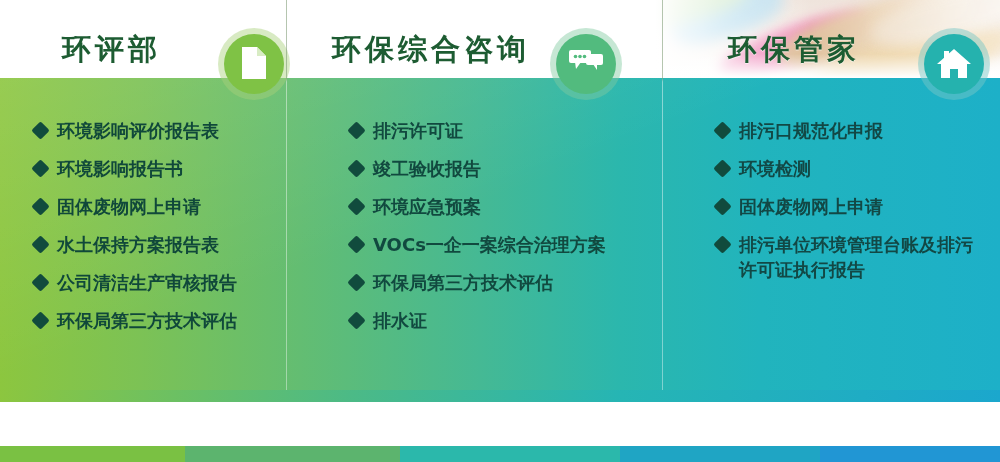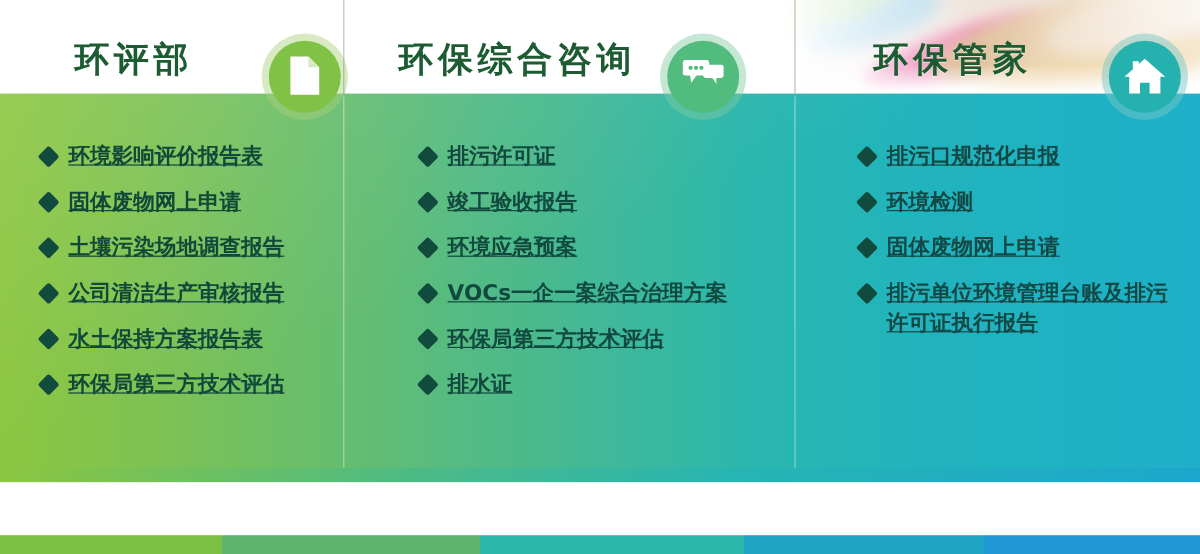--- a/index.html
+++ b/index.html
@@ -130,21 +130,21 @@
     display:flex;align-items:flex-start;
     margin-bottom:13px;
   }
   .bullet{
     flex:0 0 auto;width:13px;height:13px;margin-top:6px;margin-right:10px;
     background:#114b3d;transform:rotate(45deg);border-radius:2px;
   }
   .itext{
     font-family:"DejaVu Sans","Liberation Sans",sans-serif;
     font-weight:bold;font-size:18px;line-height:25px;
-    color:#11493f;white-space:pre-line;text-decoration:underline;
+    color:#11493f;white-space:pre-line;
   }
   #col1 .itext{color:#10483a;}
   #col2 .itext{color:#11493f;}
   #col3 .itext{color:#124845;}
 
   
   .bottomline{
     position:absolute;left:0;top:390px;width:1000px;height:12px;
     background:linear-gradient(90deg,#8cc63f 0%,#4cba86 35%,#26b5b4 62%,#1ba7cd 100%);
   }
@@ -191,33 +191,33 @@
           <path d="M21 2 v9 h9 Z" fill="#d8ecc4"></path>
         </svg>
       </div>
       <div class="list">
         <div class="item">
           <span class="bullet"></span>
           <span class="itext">环境影响评价报告表</span>
         </div>
         <div class="item">
           <span class="bullet"></span>
+          <span class="itext">环境影响报告书</span>
+        </div>
+        <div class="item">
+          <span class="bullet"></span>
           <span class="itext">固体废物网上申请</span>
         </div>
         <div class="item">
           <span class="bullet"></span>
-          <span class="itext">土壤污染场地调查报告</span>
+          <span class="itext">水土保持方案报告表</span>
         </div>
         <div class="item">
           <span class="bullet"></span>
           <span class="itext">公司清洁生产审核报告</span>
-        </div>
-        <div class="item">
-          <span class="bullet"></span>
-          <span class="itext">水土保持方案报告表</span>
         </div>
         <div class="item">
           <span class="bullet"></span>
           <span class="itext">环保局第三方技术评估</span>
         </div>
       </div>
     </div>
 
     <div class="col" id="col3">
       <div class="coltitle">环保管家</div>

